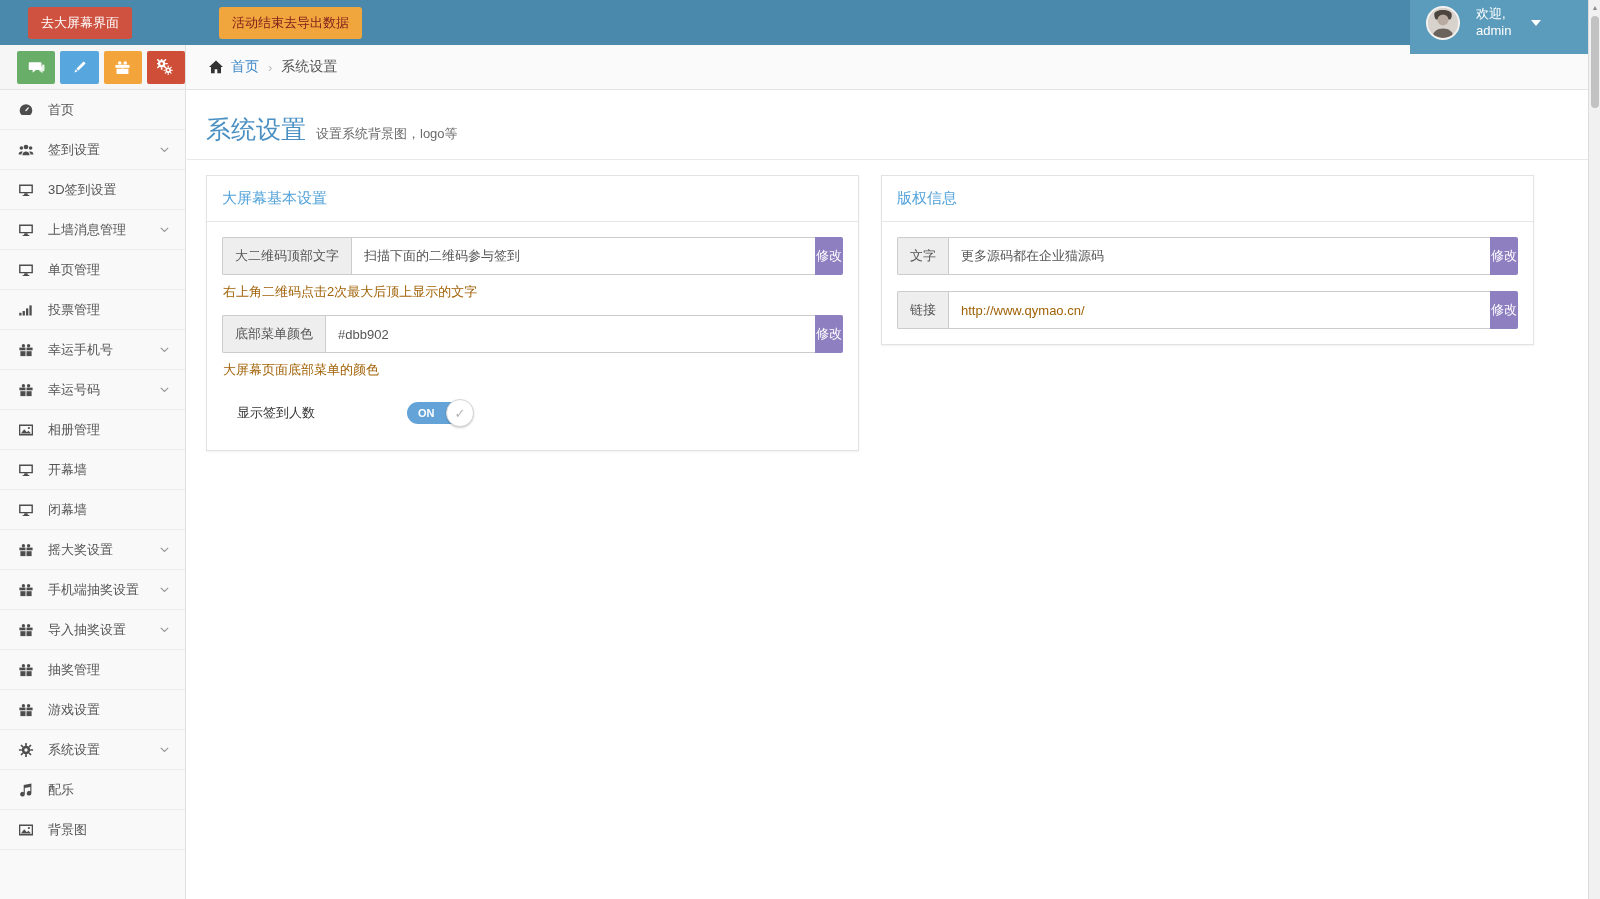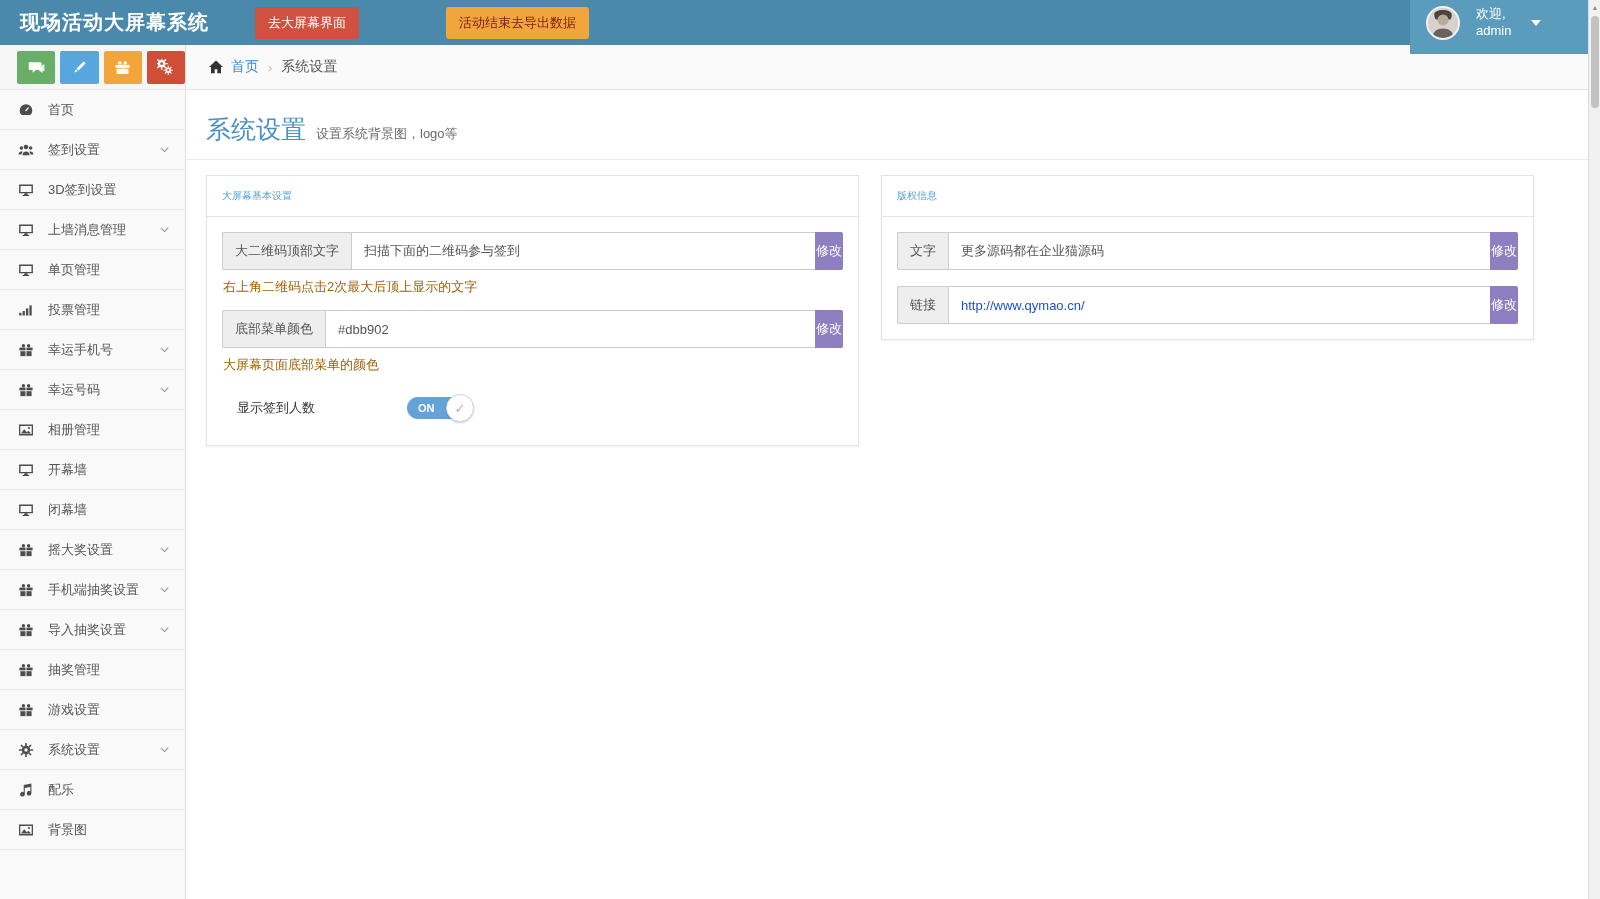--- a/index.html
+++ b/index.html
@@ -39,42 +39,41 @@
   .side-item .chev { margin-left:auto; color:#9a9a9a; display:flex; }
 
   
   .main { position:absolute; left:187px; top:90px; width:1401px; height:809px; background:#fff; }
   .page-head { padding:23px 24px 13px 19px; display:flex; align-items:baseline; gap:10px; border-bottom:1px solid #e7eaec; }
   .page-title { font-size:25px; font-weight:300; color:#4a90c2; }
   .page-sub { font-size:13px; color:#6a6a6a; }
 
   .panels { display:flex; gap:22px; padding:15px 0 0 19px; align-items:flex-start; }
   .panel { width:653px; background:#fff; border:1px solid #e3e3e3; box-shadow:0 1px 2px rgba(0,0,0,0.06); }
-  .panel-hd { padding:13px 15px; font-size:10px; color:#53a3d9; border-bottom:1px solid #e7e7e7; }
+  .panel-hd { padding:13px 15px; font-size:15px; color:#53a3d9; border-bottom:1px solid #e7e7e7; }
   .panel-bd { padding:15px; }
 
   .igroup { display:flex; height:38px; }
   .iaddon { background:#eee; border:1px solid #ccc; border-right:none; border-radius:2px 0 0 2px; display:flex; align-items:center; padding:16px 12px; font-size:13px; color:#555; white-space:nowrap; }
   .ifield { flex:1; border:1px solid #ccc; border-right:none; font-size:13px; color:#555; padding:0 12px; font-family:inherit; outline:none; background:#fff; min-width:0; }
-  .ifield.muted { color:#1d4ed8; }
+  .ifield.muted { color:#a16207; }
   .ibtn { width:28px; border:none; background:#8d7fc0; color:#fff; font-size:13px; border-radius:0 2px 2px 0; cursor:pointer; font-family:inherit; }
   .help { margin:8px 1px 14px; font-size:13px; color:#a16207; }
   .mb16 { margin-bottom:16px; }
 
   .toggle-row { display:flex; align-items:center; margin:20px 0 8px 15px; }
   .toggle-label { font-size:13px; color:#333; width:170px; }
   .switch { position:relative; width:68px; height:28px; cursor:pointer; }
   .switch-pill { position:absolute; left:0; top:3px; width:57px; height:22px; border-radius:11px; background:#64a3d8; color:#fff; font-size:11px; font-weight:bold; line-height:22px; padding-left:11px; }
   .switch-knob { position:absolute; left:39px; top:0; width:28px; height:28px; border-radius:50%; background:#fff; border:1px solid #d6d6d6; box-shadow:0 1px 2px rgba(0,0,0,0.2); display:flex; align-items:center; justify-content:center; color:#b3b3b3; font-size:13px; font-weight:bold; }
 </style>
 </head>
 <body>
 
 <div class="header">
-  <div class="brand">现场活动大屏幕系统</div>
   <button class="hbtn hbtn-red" style="background: rgb(207, 82, 64);">去大屏幕界面</button>
   <button class="hbtn hbtn-orange" style="background: rgb(240, 166, 60);">活动结束去导出数据</button>
   <div class="user-box" style="background: rgb(91, 156, 189);">
     <div class="avatar">
       <svg width="30" height="30" viewBox="0 0 24 24">
         <rect width="24" height="24" fill="#d8d2cd"></rect>
         <path d="M5 5c0-2 3-3.4 7-3.4S19 3 19 5.5c0 1.8-.6 3-1.2 3.6H6.3C5.5 8.2 5 6.6 5 5z" fill="#4c443f"></path>
         <circle cx="12" cy="9.5" r="4.4" fill="#b9aaa0"></circle>
         <path d="M3.5 24c0-5 3.8-7.6 8.5-7.6s8.5 2.6 8.5 7.6z" fill="#6b625c"></path>
       </svg>

